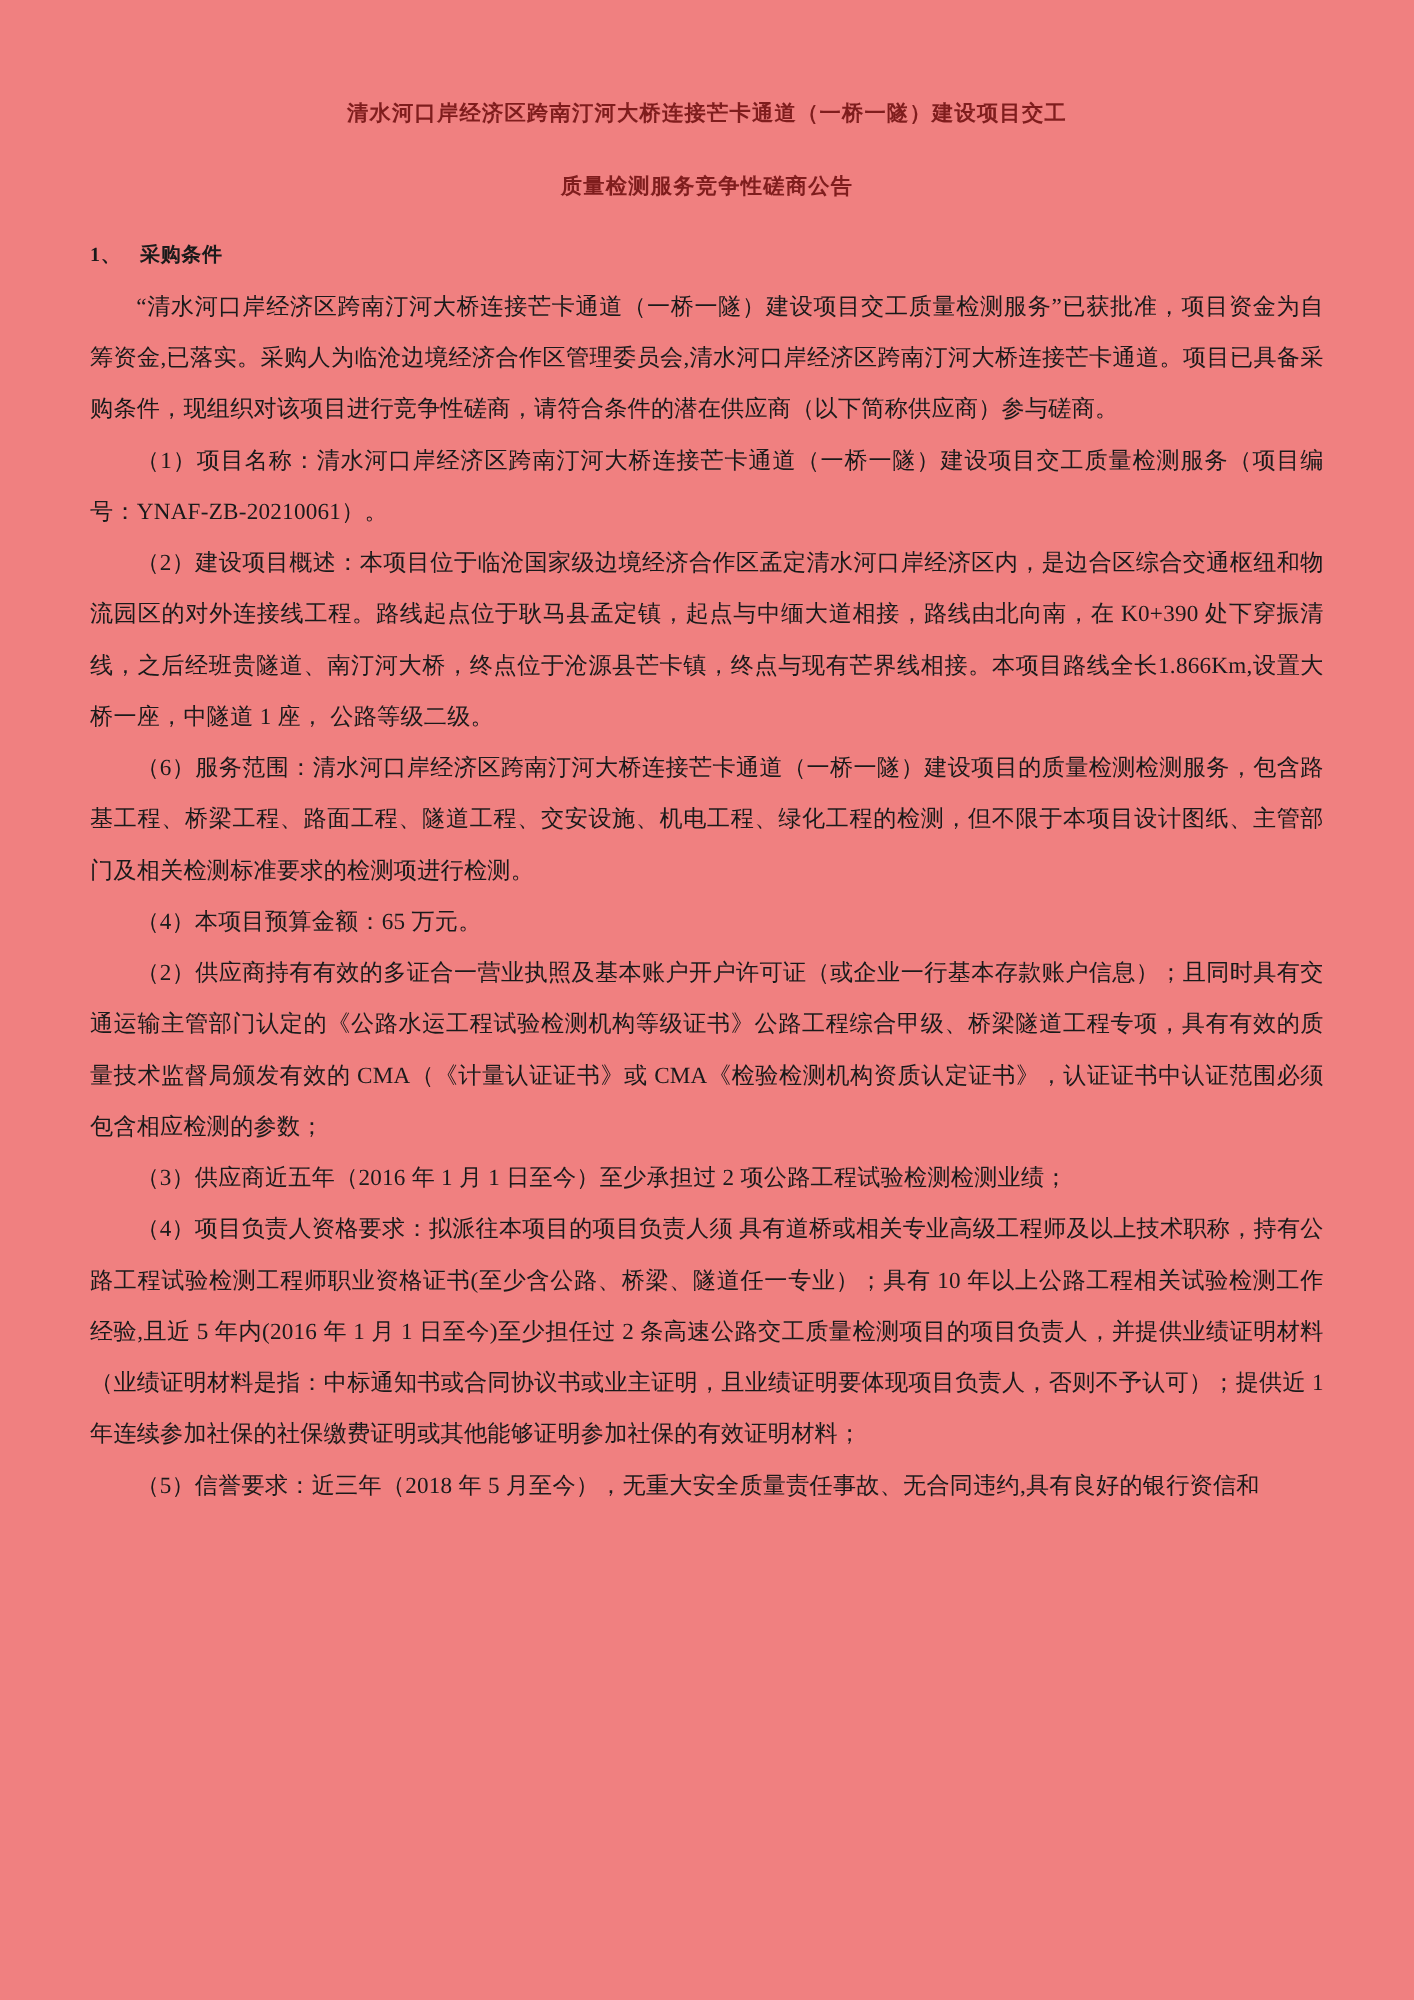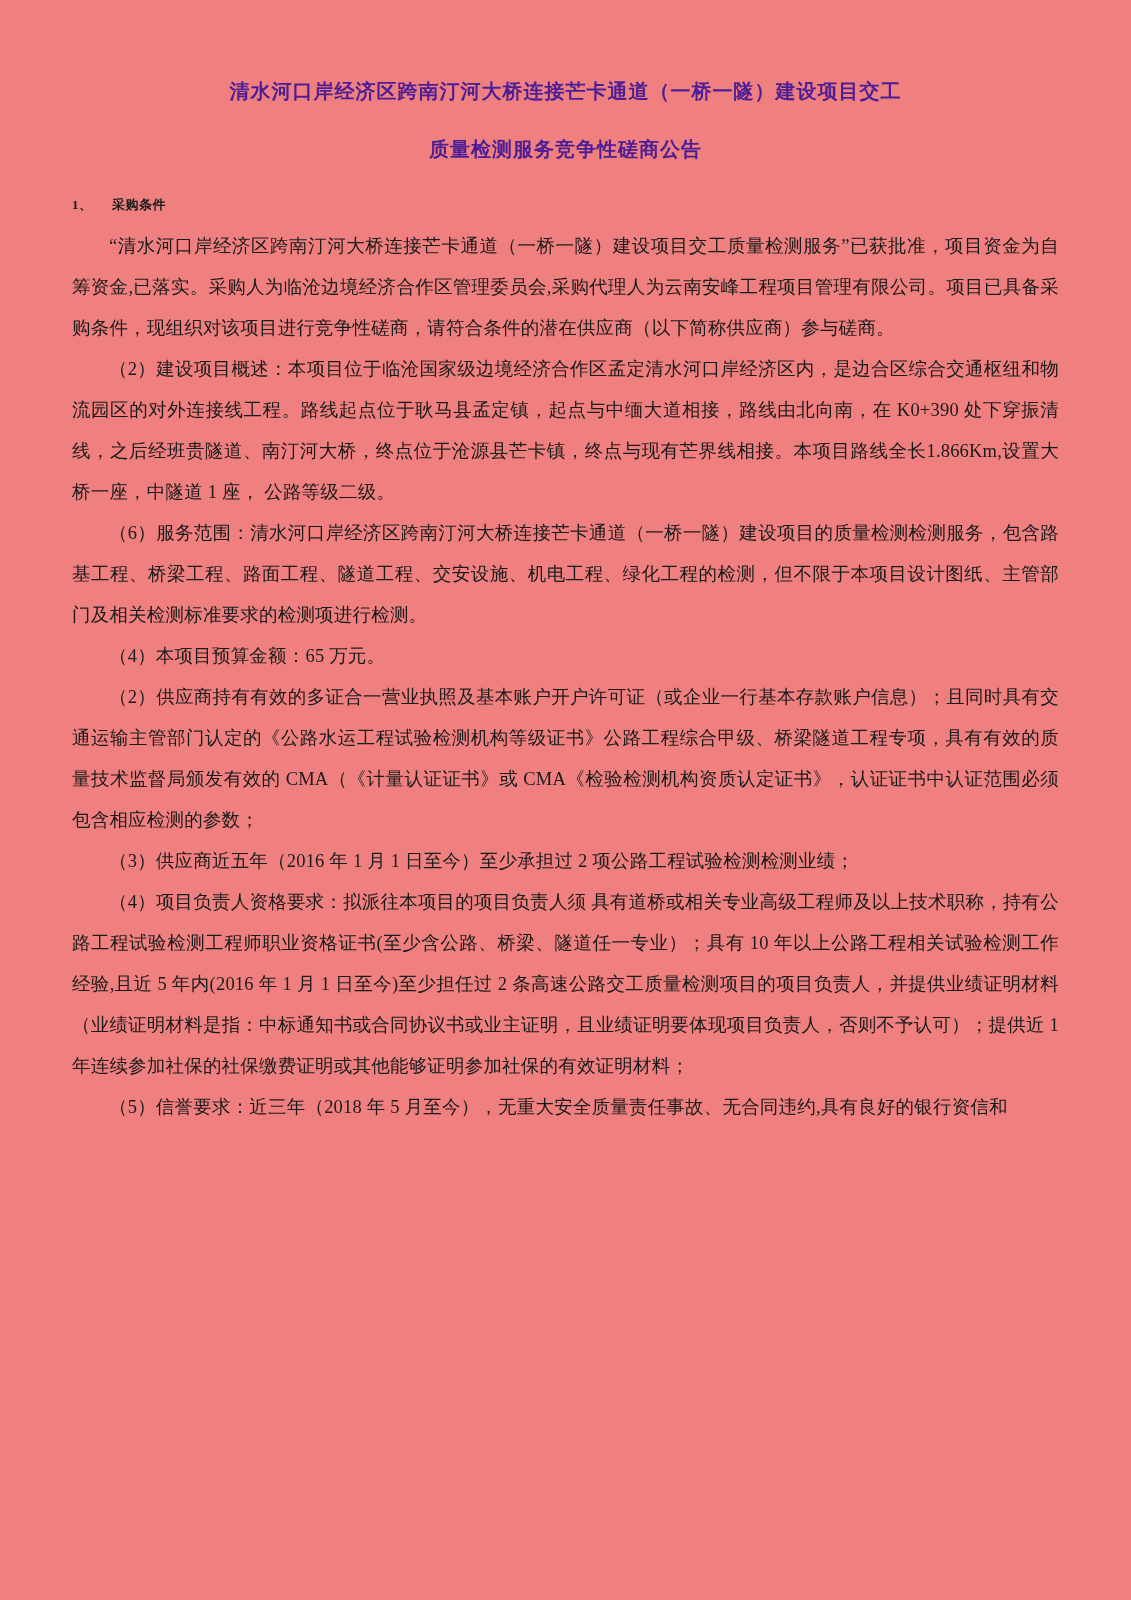--- a/index.html
+++ b/index.html
@@ -17,33 +17,33 @@
   .page {
     position: relative;
     width: 1131px;
     height: 1600px;
     box-sizing: border-box;
     padding: 62px 72px 0 72px;
   }
   .doc-title {
     text-align: center;
     font-weight: bold;
-    font-size: 20px;
+    font-size: 17px;
     line-height: 58px;
     letter-spacing: 1px;
-    color: #4c1d95;
+    color: #7f1d1d;
     margin: 0 0 6px 0;
   }
   .doc-title .line {
     display: block;
     white-space: nowrap;
   }
   .section-heading {
     font-weight: bold;
-    font-size: 13px;
+    font-size: 16px;
     line-height: 42px;
     margin: 0;
     letter-spacing: 0.5px;
   }
   .section-heading .num {
     display: inline-block;
     min-width: 40px;
   }
   p.para {
     font-size: 18.5px;
@@ -62,24 +62,25 @@
 
   <h1 class="doc-title">
     <span class="line">清水河口岸经济区跨南汀河大桥连接芒卡通道（一桥一隧）建设项目交工</span>
     <span class="line">质量检测服务竞争性磋商公告</span>
   </h1>
 
   <div>
     <h2 class="section-heading">
       <span class="num">1、</span><span>采购条件</span>
     </h2>
-    <p class="para">“清水河口岸经济区跨南汀河大桥连接芒卡通道（一桥一隧）建设项目交工质量检测服务”已获批准，项目资金为自筹资金,已落实。采购人为临沧边境经济合作区管理委员会,采购代理人为云南安峰工程项目管理有限公司。项目已具备采购条件，现组织对该项目进行竞争性磋商，请符合条件的潜在供应商（以下简称供应商）参与磋商。</p>
+    <p class="para">“清水河口岸经济区跨南汀河大桥连接芒卡通道（一桥一隧）建设项目交工质量检测服务”已获批准，项目资金为自筹资金,已落实。采购人为临沧边境经济合作区管理委员会,清水河口岸经济区跨南汀河大桥连接芒卡通道。项目已具备采购条件，现组织对该项目进行竞争性磋商，请符合条件的潜在供应商（以下简称供应商）参与磋商。</p>
   </div>
 
   <div>
+    <p class="para">（1）项目名称：清水河口岸经济区跨南汀河大桥连接芒卡通道（一桥一隧）建设项目交工质量检测服务（项目编号：YNAF-ZB-20210061）。</p>
     <p class="para">（2）建设项目概述：本项目位于临沧国家级边境经济合作区孟定清水河口岸经济区内，是边合区综合交通枢纽和物流园区的对外连接线工程。路线起点位于耿马县孟定镇，起点与中缅大道相接，路线由北向南，在 K0+390 处下穿振清线，之后经班贵隧道、南汀河大桥，终点位于沧源县芒卡镇，终点与现有芒界线相接。本项目路线全长1.866Km,设置大桥一座，中隧道 1 座， 公路等级二级。</p>
     <p class="para">（6）服务范围：清水河口岸经济区跨南汀河大桥连接芒卡通道（一桥一隧）建设项目的质量检测检测服务，包含路基工程、桥梁工程、路面工程、隧道工程、交安设施、机电工程、绿化工程的检测，但不限于本项目设计图纸、主管部门及相关检测标准要求的检测项进行检测。</p>
     <p class="para">（4）本项目预算金额：65 万元。</p>
   </div>
 
   <div>
     <p class="para">（2）供应商持有有效的多证合一营业执照及基本账户开户许可证（或企业一行基本存款账户信息）；且同时具有交通运输主管部门认定的《公路水运工程试验检测机构等级证书》公路工程综合甲级、桥梁隧道工程专项，具有有效的质量技术监督局颁发有效的 CMA（《计量认证证书》或 CMA《检验检测机构资质认定证书》，认证证书中认证范围必须包含相应检测的参数；</p>
     <p class="para">（3）供应商近五年（2016 年 1 月 1 日至今）至少承担过 2 项公路工程试验检测检测业绩；</p>
     <p class="para">（4）项目负责人资格要求：拟派往本项目的项目负责人须 具有道桥或相关专业高级工程师及以上技术职称，持有公路工程试验检测工程师职业资格证书(至少含公路、桥梁、隧道任一专业）；具有 10 年以上公路工程相关试验检测工作经验,且近 5 年内(2016 年 1 月 1 日至今)至少担任过 2 条高速公路交工质量检测项目的项目负责人，并提供业绩证明材料（业绩证明材料是指：中标通知书或合同协议书或业主证明，且业绩证明要体现项目负责人，否则不予认可）；提供近 1 年连续参加社保的社保缴费证明或其他能够证明参加社保的有效证明材料；</p>
     <p class="para">（5）信誉要求：近三年（2018 年 5 月至今），无重大安全质量责任事故、无合同违约,具有良好的银行资信和</p>

